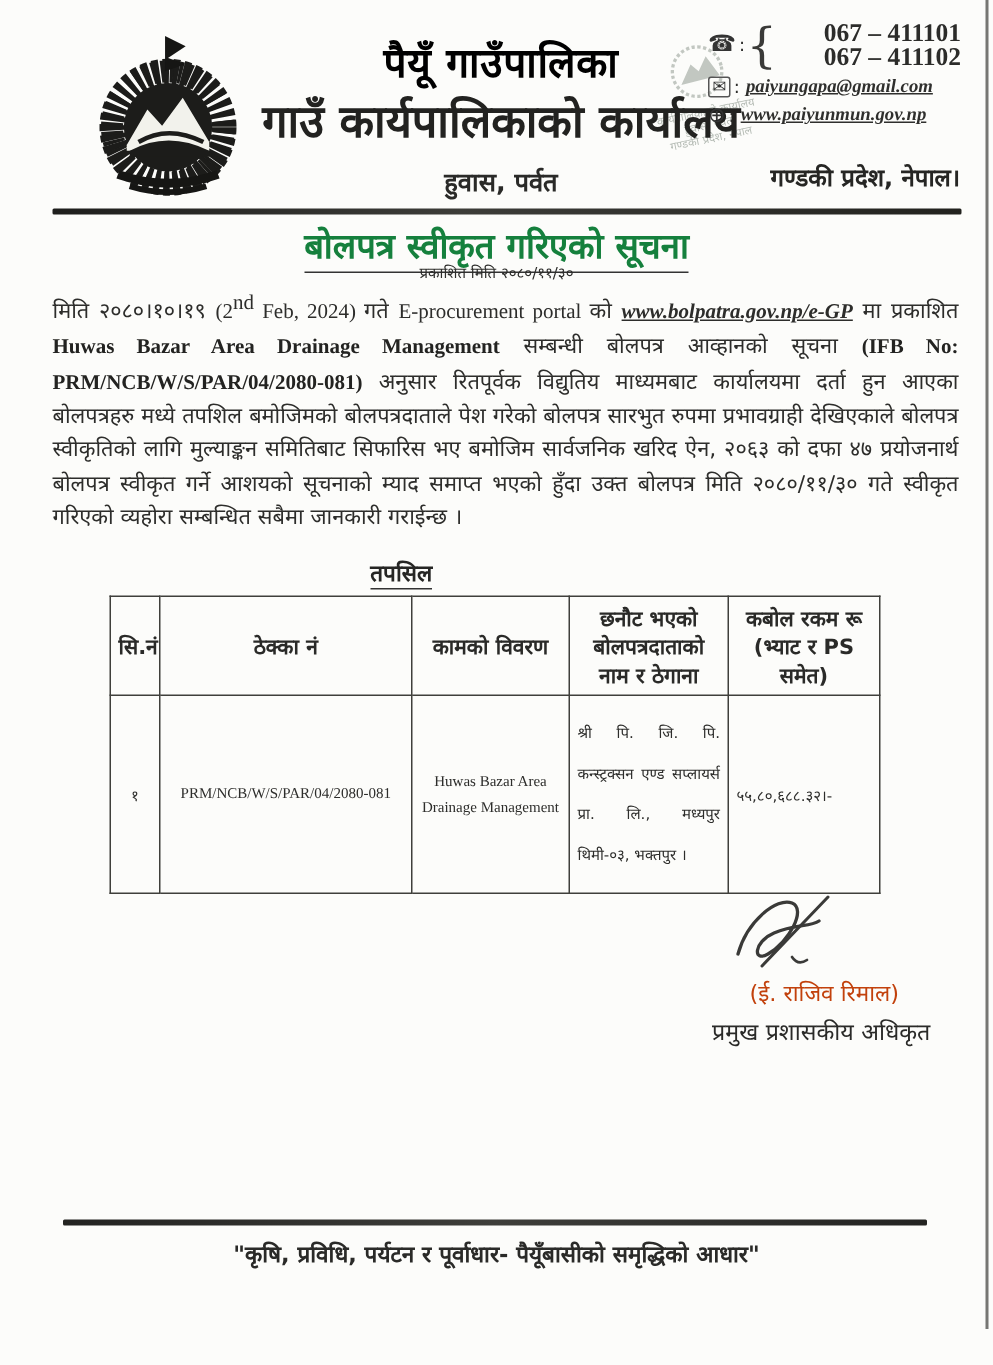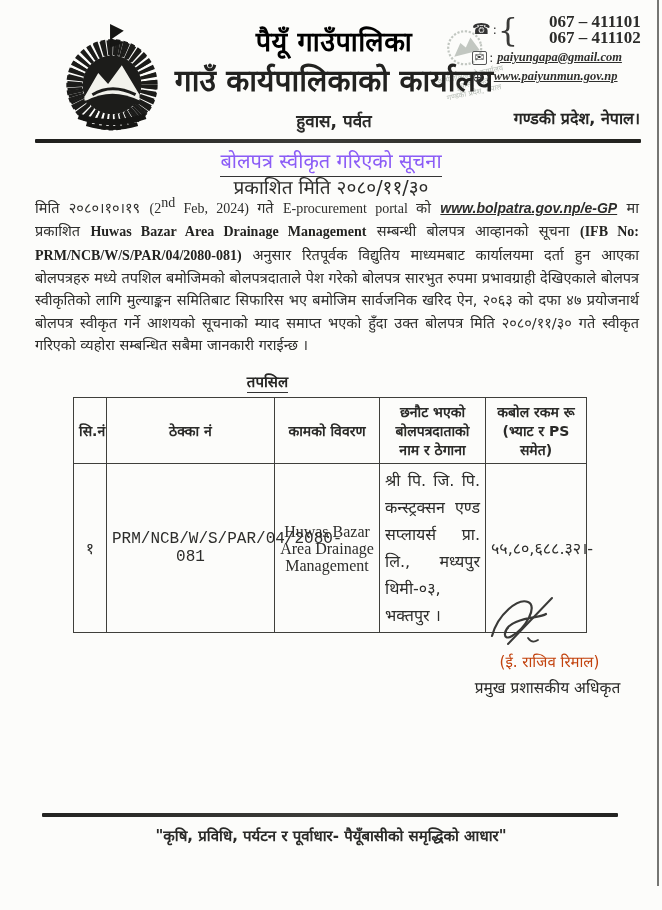--- a/index.html
+++ b/index.html
@@ -84,34 +84,34 @@
   .head-rule {
     position: absolute; left: 35px; top: 139px;
     width: 606px; height: 4px;
     background: linear-gradient(90deg, #1e1e1c, #3c3c38 45%, #22221e);
     border-radius: 1px;
   }
 
   
   .notice-title-wrap { position: absolute; top: 147px; left: 0; width: 662px; text-align: center; }
   .notice-title {
-    display: inline-block; font-size: 20px; font-weight: normal; color: #8b5cf6;
+    display: inline-block; font-size: 23px; font-weight: bold; color: #15803d;
     border-bottom: 1.5px solid #333; padding-bottom: 2px;
   }
-  .published-line { position: absolute; top: 174px; left: 0; width: 662px; text-align: center; font-size: 19px; color: #2c2c2a; }
+  .published-line { position: absolute; top: 174px; left: 0; width: 662px; text-align: center; font-size: 10px; color: #2c2c2a; }
 
   
   .body-para {
     position: absolute; top: 192px; left: 35px; width: 604px;
     font-size: 14.5px; line-height: 22.4px; color: #2d2d2b;
     text-align: justify;
   }
   .lat  { font-family: "Liberation Serif", serif; font-size: 14px; }
   .lat-b { font-family: "Liberation Serif", serif; font-size: 14px; font-weight: bold; color: #232321; }
-  .lat-link { font-family: Liberation Sans, sans-serif; font-size: 14px; font-style: italic; font-weight: 600; text-decoration: underline; }
+  .lat-link { font-family: Liberation Serif, serif; font-size: 14px; font-style: italic; font-weight: 600; text-decoration: underline; }
 
   .tapsil-wrap { position: absolute; top: 371px; left: 0; width: 535px; text-align: center; }
   .tapsil {
     display: inline-block; font-size: 15px; font-weight: bold; color: #262624;
     border-bottom: 1.3px solid #333; padding-bottom: 1px;
   }
 
   
   .award-table {
     position: absolute; top: 397px; left: 73px;
@@ -120,28 +120,28 @@
   }
   .award-table th, .award-table td {
     border: 1.2px solid #3f3f3b;
     padding: 3px 5px;
     vertical-align: middle;
   }
   .award-table th {
     font-size: 14px; font-weight: 600; color: #2a2a28;
     height: 66px; text-align: center;
   }
-  .award-table td { height: 132px; font-size: 16px; color: #2d2d2b; }
+  .award-table td { height: 132px; font-size: 10px; color: #2d2d2b; }
   .col-sn { width: 33px; }
   .col-contract { width: 168px; }
   .col-work { width: 105px; }
   .col-bidder { width: 106px; }
   .col-amount { width: 101px; }
   .cell-sn { text-align: center; }
-  .cell-contract { font-family: Liberation Mono, monospace; font-size: 12.8px; text-align: center; padding: 0 2px; }
+  .cell-contract { font-family: Liberation Serif, serif; font-size: 12.8px; text-align: center; padding: 0 2px; }
   .cell-work { font-family: "Liberation Serif", serif; font-size: 12.8px; text-align: center; line-height: 17px; }
   .cell-bidder { text-align: justify; line-height: 27px; font-size: 14px; padding: 2px 6px; }
   .cell-amount { font-size: 13.6px; white-space: nowrap; overflow: visible; padding-left: 2px; }
 
   
   .signature-scribble { position: absolute; left: 482px; top: 592px; width: 96px; height: 58px; }
   .sig-name { position: absolute; top: 651px; left: 462px; width: 175px; text-align: center; font-size: 15px; color: #c2410c; }
   .sig-title { position: absolute; top: 676px; left: 440px; width: 215px; text-align: center; font-size: 15.5px; font-weight: 500; color: #2a2a28; }
 
   

